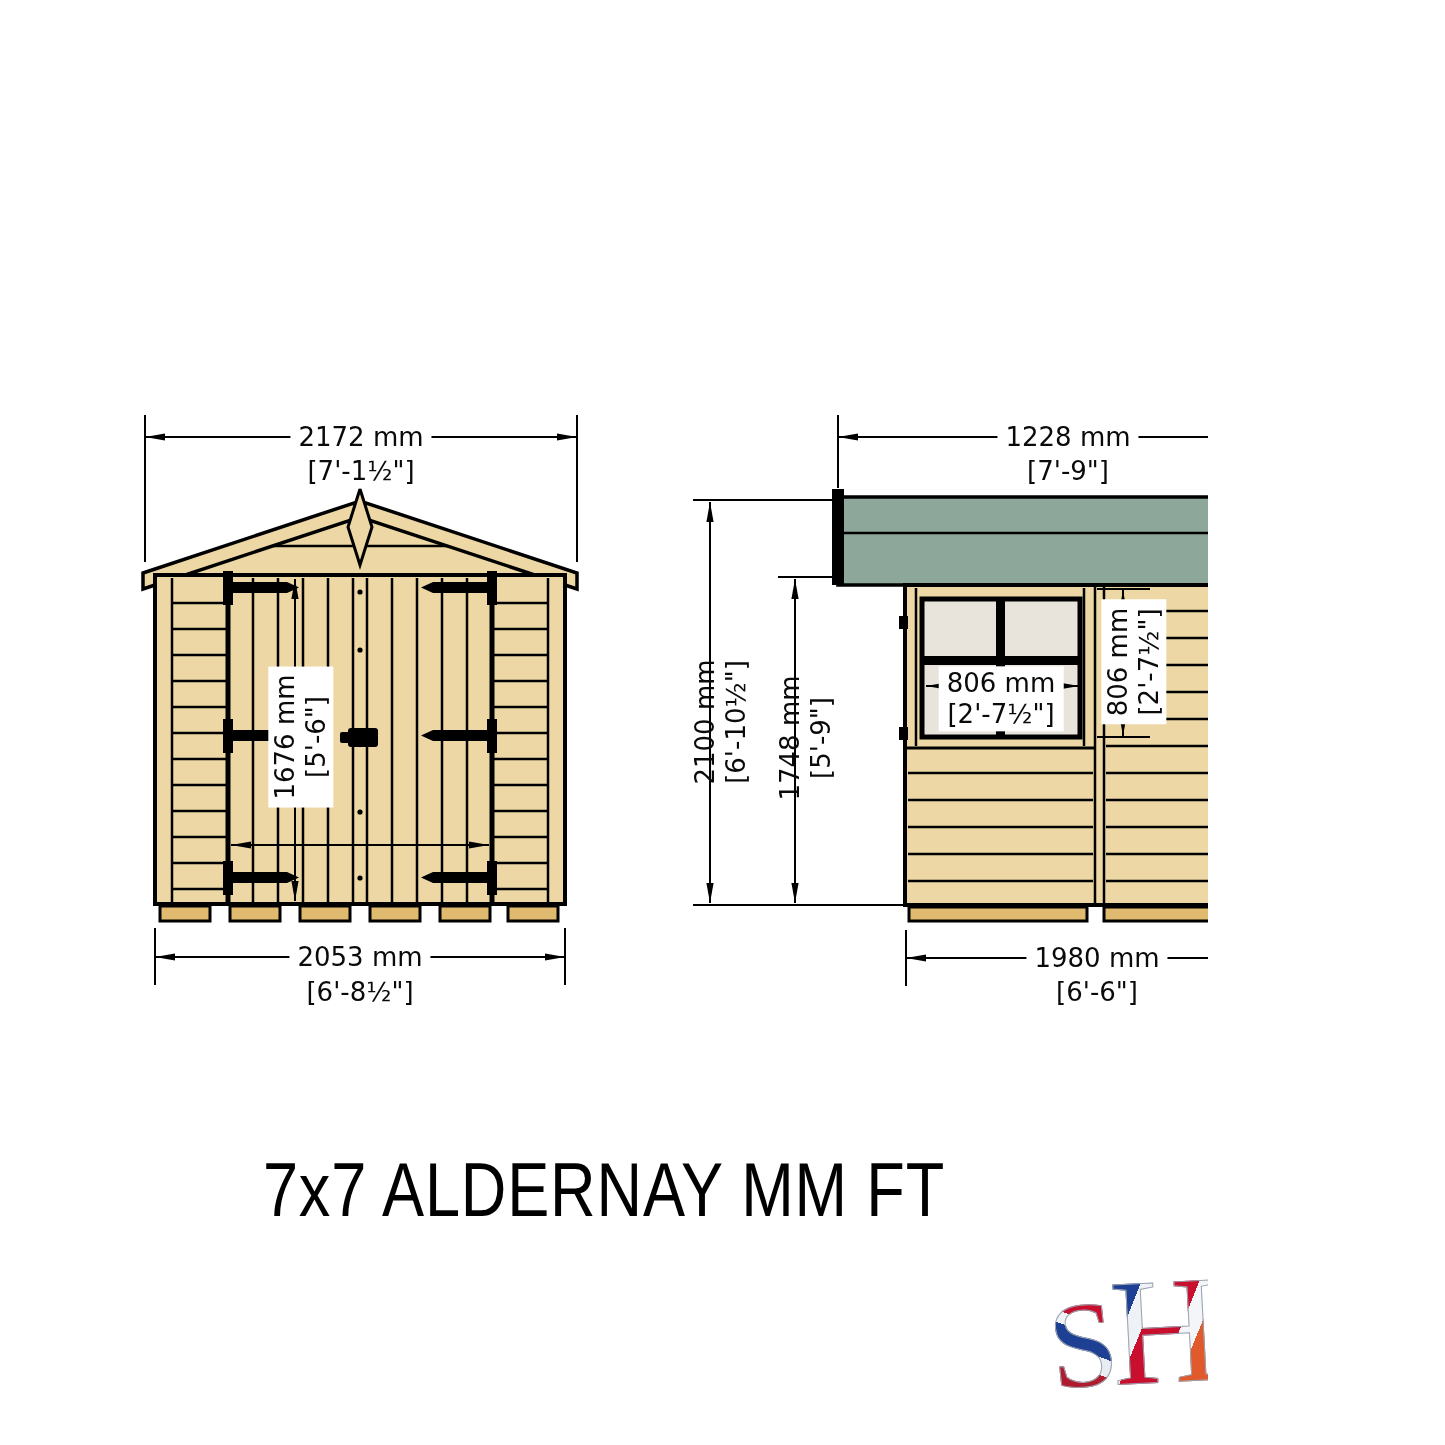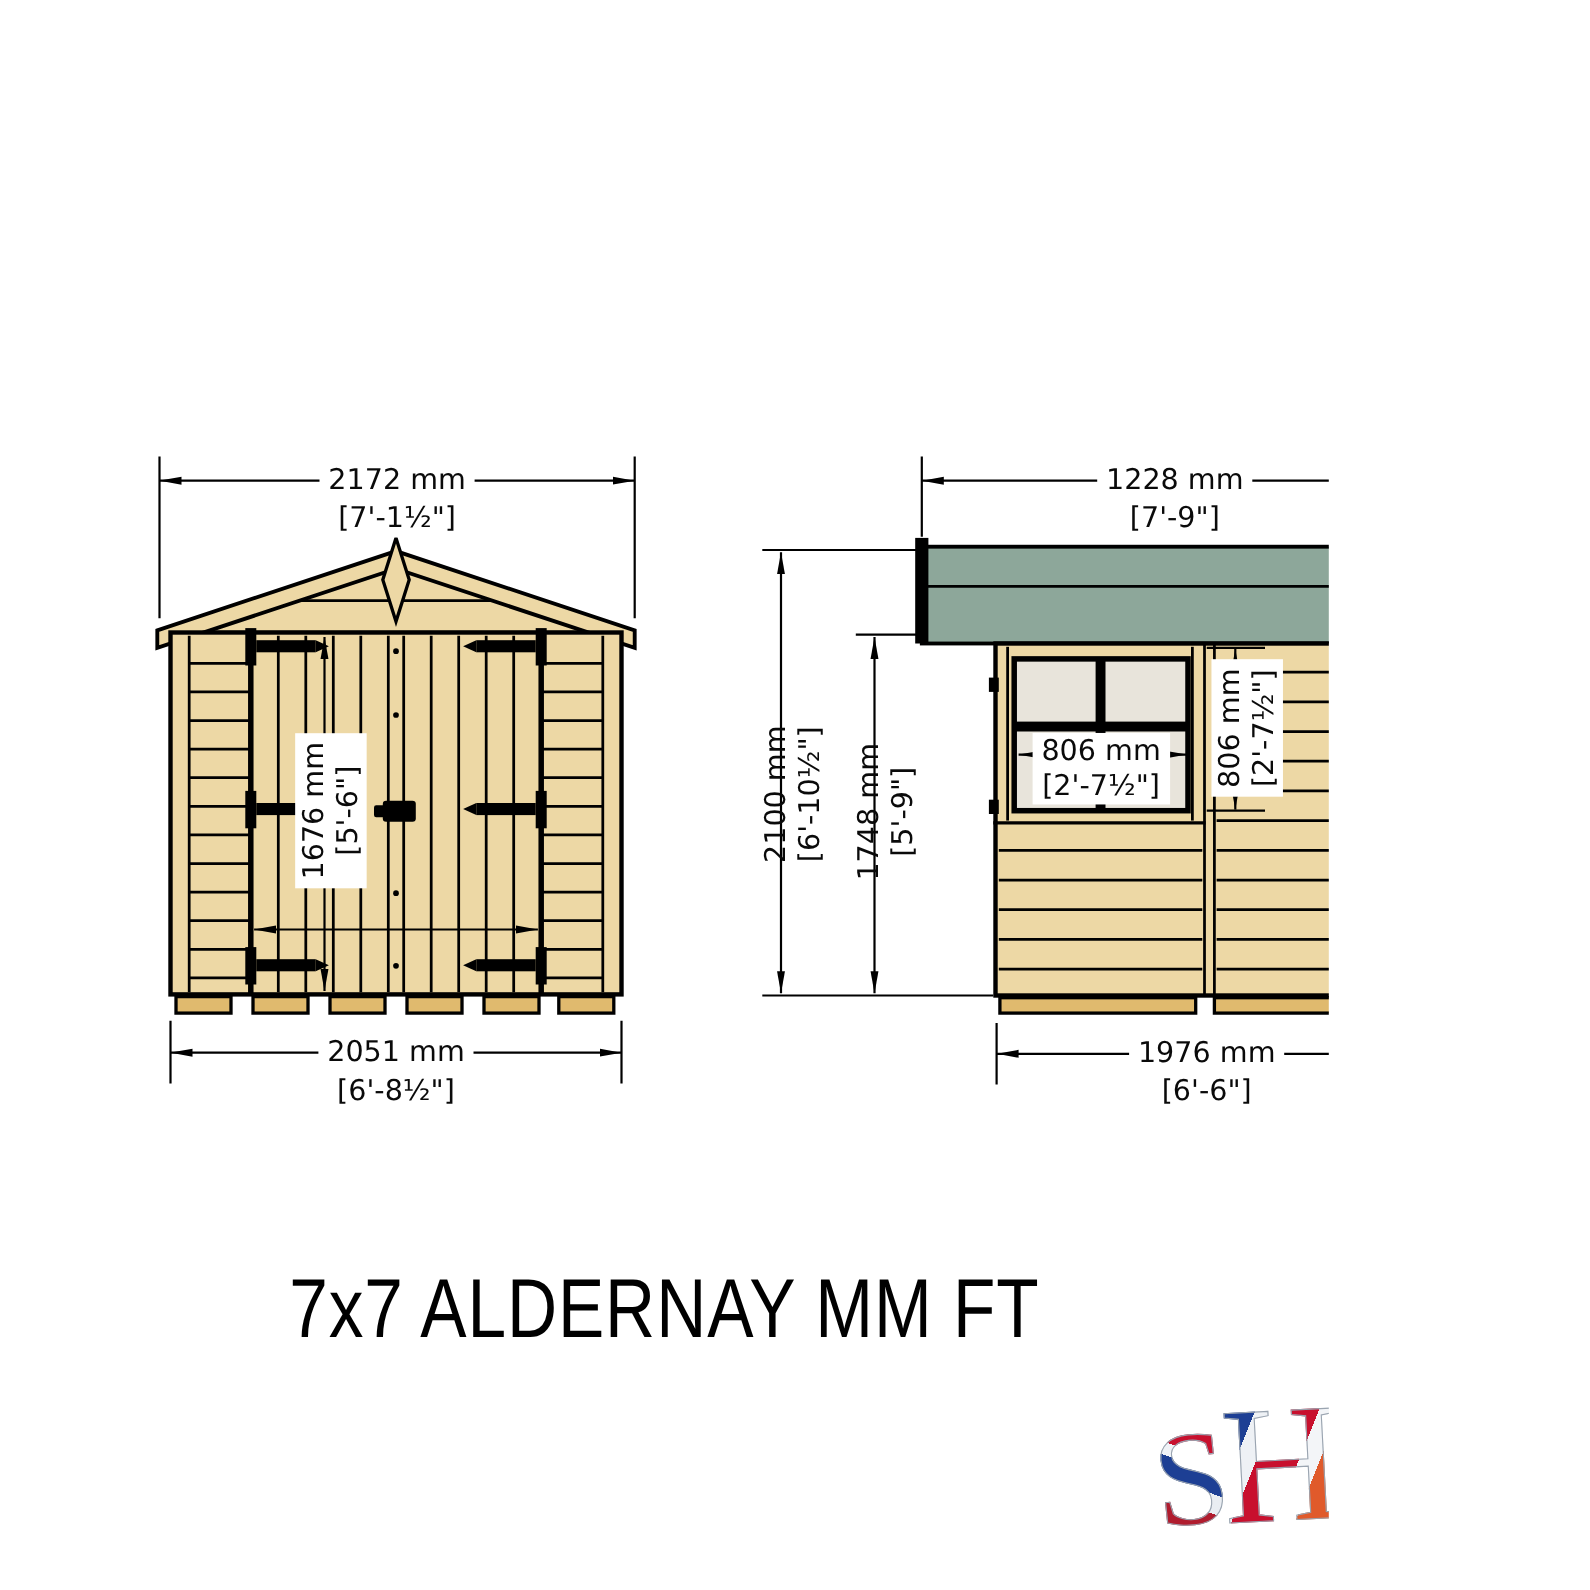--- a/index.html
+++ b/index.html
@@ -201,21 +201,21 @@
 
 <div class="dim bg" style="left:361px;top:437px">2172 mm</div>
 <div class="dim bg" style="left:361px;top:471px">[7'-1½"]</div>
 
 <div class="dim rot bg" style="left:301px;top:737px">
   <div>1676 mm</div>
   <div>[5'-6"]</div>
 </div>
 
 
-<div class="dim bg" style="left:360px;top:957px">2051 mm</div>
+<div class="dim bg" style="left:360px;top:957px">2053 mm</div>
 <div class="dim bg" style="left:360px;top:992px">[6'-8½"]</div>
 
 <div class="dim bg" style="left:1068px;top:437px">1228 mm</div>
 <div class="dim bg" style="left:1068px;top:471px">[7'-9"]</div>
 
 <div class="dim rot" style="left:721px;top:722px">
   <div>2100 mm</div>
   <div>[6'-10½"]</div>
 </div>
 
@@ -227,21 +227,21 @@
 <div class="dim bg" style="left:1001px;top:699px">
   <div>806 mm</div>
   <div>[2'-7½"]</div>
 </div>
 
 <div class="dim rot bg" style="left:1134px;top:662px">
   <div>806 mm</div>
   <div>[2'-7½"]</div>
 </div>
 
-<div class="dim bg" style="left:1097px;top:958px">1976 mm</div>
+<div class="dim bg" style="left:1097px;top:958px">1980 mm</div>
 <div class="dim bg" style="left:1097px;top:992px">[6'-6"]</div>
 
 <div class="title">7x7 ALDERNAY MM FT</div>
 
 <div class="logo">
   <div class="logo-letters">
     <span class="letter l1">S</span>
     <span class="letter l2">H</span>
     <span class="letter l3">I</span>
     <span class="letter l4">R</span>

